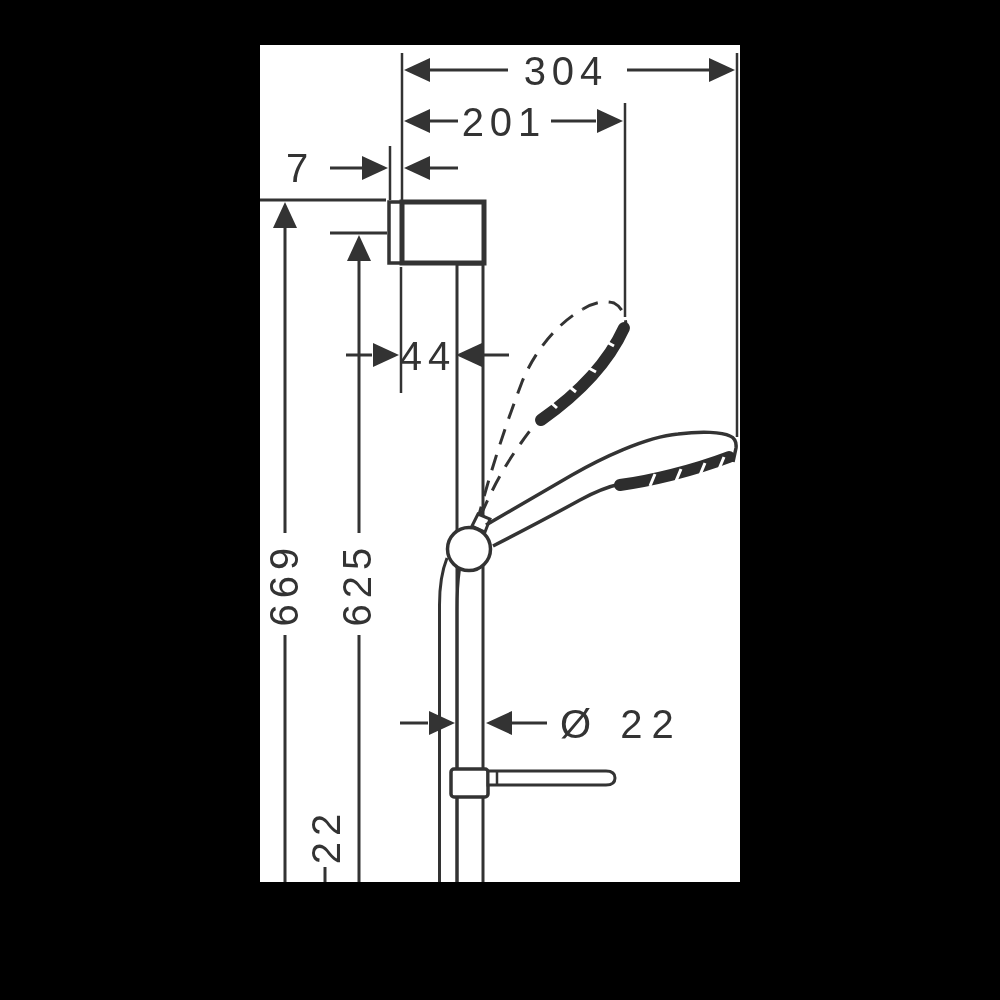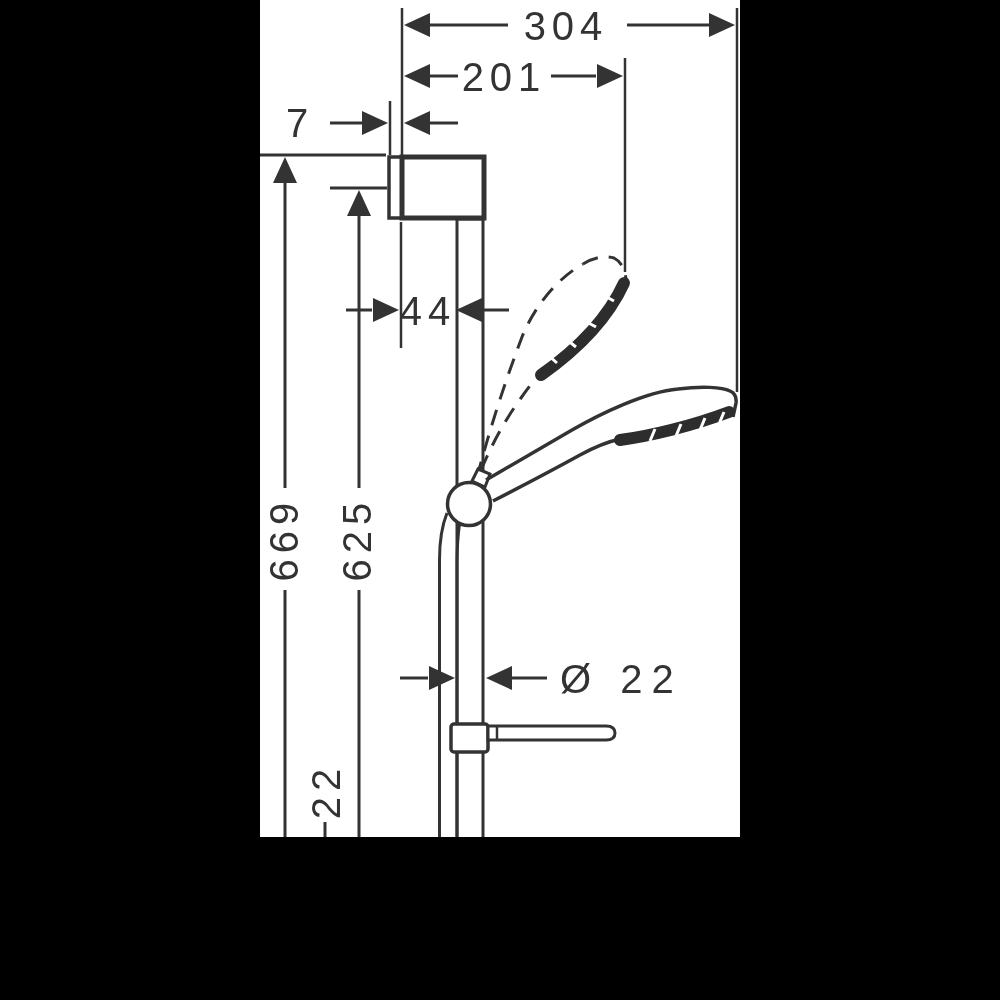--- a/index.html
+++ b/index.html
@@ -1,16 +1,16 @@
 <!DOCTYPE html>
 <html><head>
 <meta charset="utf-8">
 <style>
   html,body{margin:0;padding:0;background:#000;}
-  .stage{position:relative;width:1000px;height:837px;background:#000;overflow:hidden;}
+  .stage{position:relative;width:1000px;height:837px;background:#000;overflow:hidden;margin-top:45px;}
   .paper{position:absolute;left:260px;top:0;width:480px;height:1000px;background:#fff;}
   svg{position:absolute;left:0;top:0;width:1000px;height:1000px;}
   .ln{stroke:#333;stroke-width:3;fill:none;}
   .ln2{stroke:#333;stroke-width:2.5;fill:none;}
   .s35{stroke:#333;stroke-width:3.5;fill:none;}
   .s5{stroke:#333;stroke-width:5;fill:none;}
   .s55{stroke:#333;stroke-width:5.5;fill:none;}
   .wf{fill:#fff;}
   .arrow{fill:#333;stroke:none;}
   .dash{stroke:#333;stroke-width:3;fill:none;stroke-dasharray:16 11;stroke-linecap:butt;}

